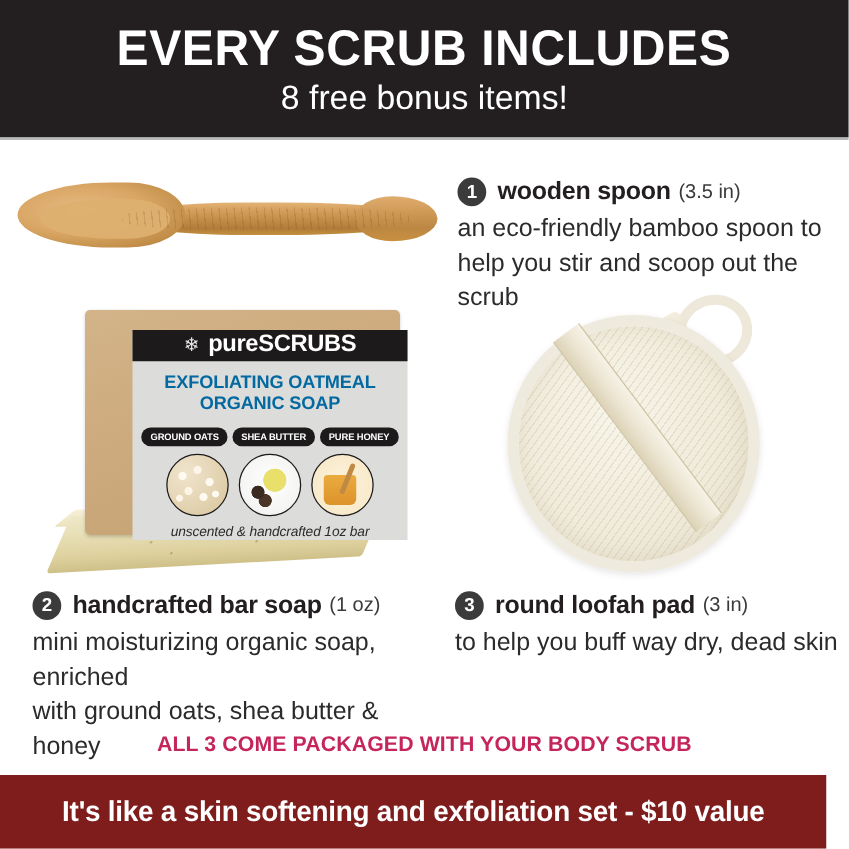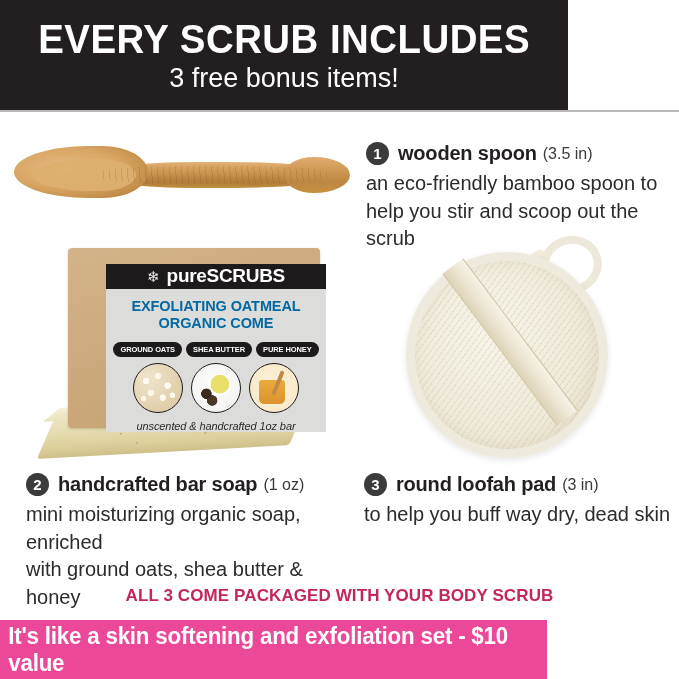--- a/index.html
+++ b/index.html
@@ -13,21 +13,21 @@
     font-family: "Liberation Sans", sans-serif;
     color: #231f20;
     overflow: hidden;
     position: relative;
   }
 
   
   .header-band {
     position: absolute;
     left: 0; top: 0;
-    width: 568px;
+    width: 679px;
     height: 110px;
     background: #231f20;
     display: flex;
     flex-direction: column;
     align-items: center;
     justify-content: center;
   }
   .header-title {
     color: #ffffff;
     font-size: 40px;
@@ -423,41 +423,41 @@
     width: 679px;
     text-align: center;
     font-size: 17px;
     font-weight: bold;
     color: #c4265b;
     letter-spacing: 0.1px;
   }
   .pink-banner {
     position: absolute;
     left: 0; top: 620px;
-    width: 547px;
+    width: 661px;
     height: 59px;
-    background: #ec4899;
+    background: #7f1d1d;
     display: flex;
     align-items: center;
     justify-content: center;
   }
   .pink-banner-text {
     color: #ffffff;
     font-size: 23px;
     font-weight: bold;
     letter-spacing: -0.2px;
     transform: scaleX(0.97);
   }
 </style>
 </head>
 <body>
 
 <div class="header-band">
   <div class="header-title">EVERY SCRUB INCLUDES</div>
-  <div class="header-sub">3 free bonus items!</div>
+  <div class="header-sub">8 free bonus items!</div>
 </div>
 <div class="header-rule"></div>
 
 <div class="row-spoon">
 
   <div class="spoon-art">
     <div class="spoon-handle"></div>
     <div class="spoon-handle-end"></div>
     <div class="spoon-bowl">
       <div class="spoon-bowl-inner"></div>
@@ -494,21 +494,21 @@
     <div class="soap-kraft">
       <div class="soap-label">
 
         <div class="soap-brandbar">
           <span class="soap-ornament">❄</span>
           <span class="soap-brand">pureSCRUBS</span>
         </div>
 
         <div class="soap-prodname">
           <div>EXFOLIATING OATMEAL</div>
-          <div>ORGANIC COME</div>
+          <div>ORGANIC SOAP</div>
         </div>
 
         <div class="soap-badges">
           <span class="soap-badge">GROUND OATS</span>
           <span class="soap-badge">SHEA BUTTER</span>
           <span class="soap-badge">PURE HONEY</span>
         </div>
 
         <div class="soap-circles">
           <span class="soap-circ circ-oats"></span>

